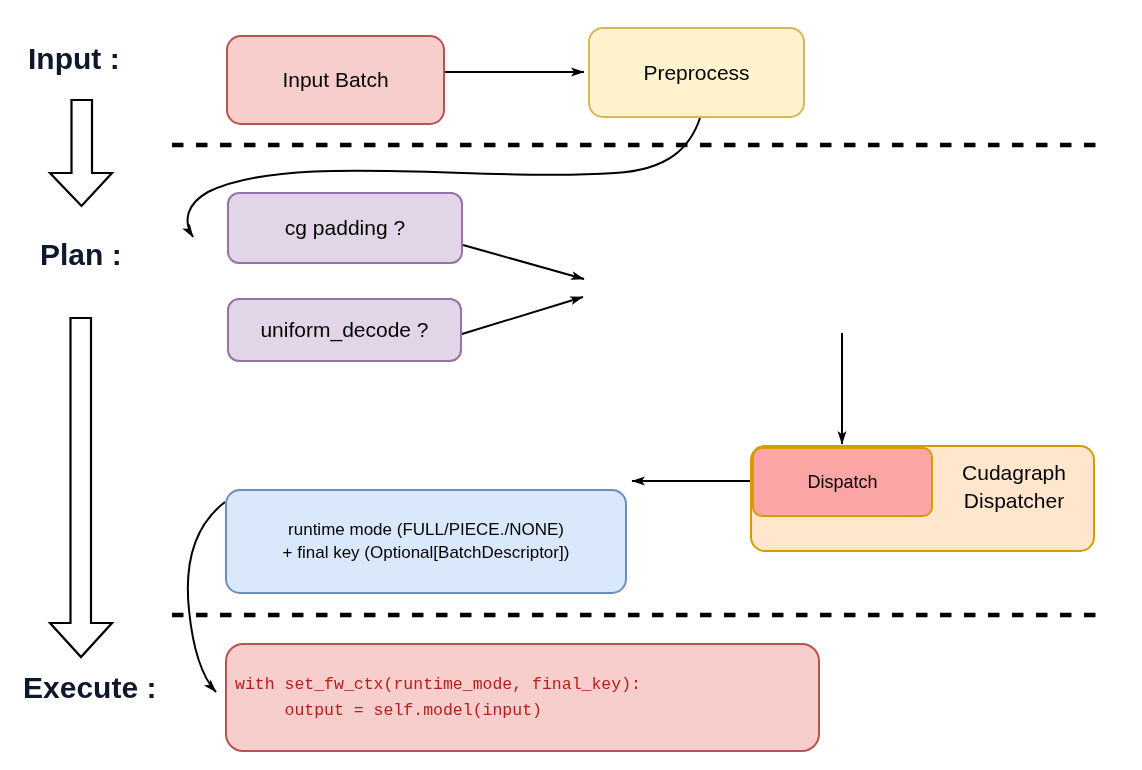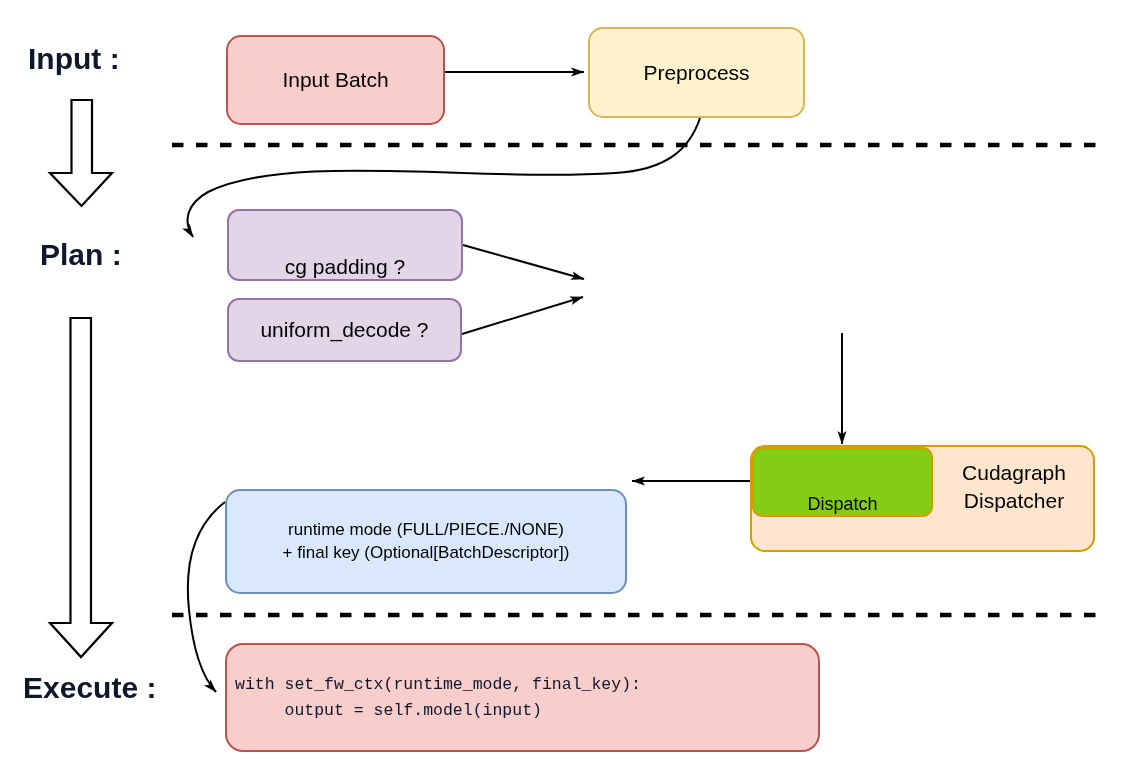--- a/index.html
+++ b/index.html
@@ -5,21 +5,21 @@
   html,body{margin:0;padding:0;background:#fff;}
   .canvas{position:relative;width:1142px;height:770px;background:#ffffff;overflow:hidden;
           font-family:"Liberation Sans",sans-serif;}
   .svg-layer{position:absolute;left:0;top:0;width:1142px;height:770px;z-index:1;}
   .section-label{position:absolute;font-weight:bold;font-size:30px;color:#0f172a;z-index:2;white-space:nowrap;}
   .box{position:absolute;z-index:2;display:flex;flex-direction:column;align-items:center;justify-content:center;
        box-sizing:border-box;border:2px solid;text-align:center;color:#000;}
   .box span{display:block;}
   #input-batch{left:226px;top:28px;width:219px;height:90px;border-radius:15px;font-size:21px;}
   #preprocess{left:588px;top:27px;width:217px;height:91px;border-radius:15px;font-size:21px;}
-  #cg-padding{left:227px;top:209px;width:236px;height:72px;border-radius:12px;font-size:21px;justify-content:flex-end;}
+  #cg-padding{left:227px;top:192px;width:236px;height:72px;border-radius:12px;font-size:21px;}
   #uniform-decode{left:227px;top:298px;width:235px;height:64px;border-radius:12px;font-size:21px;}
   #init-key{left:588px;top:227px;width:509px;height:106px;border-radius:20px;font-size:20px;line-height:1.4;}
   #cudagraph-outer{left:750px;top:445px;width:345px;height:107px;border-radius:15px;}
   #cudagraph-label{position:absolute;left:933px;top:445px;width:162px;height:84px;z-index:3;
        display:flex;flex-direction:column;align-items:center;justify-content:center;
        font-size:21px;line-height:1.35;color:#000;text-align:center;}
   #dispatch-inner{left:752px;top:447px;width:181px;height:70px;border-radius:10px;font-size:18px;z-index:3;}
   #runtime-box{left:225px;top:445px;width:402px;height:105px;border-radius:15px;font-size:17px;line-height:1.35;margin-top:44px;}
   #code-box{left:225px;top:643px;width:595px;height:109px;border-radius:18px;
        font-family:"Liberation Mono","DejaVu Sans Mono",monospace;font-size:16.5px;line-height:1.55;
@@ -75,27 +75,27 @@
   </div>
 
 
   <div class="box" id="cudagraph-outer" style="background-color: rgb(255, 230, 204); border-color: rgb(215, 155, 0);">
   </div>
   <div id="cudagraph-label">
     <span>Cudagraph</span>
     <span>Dispatcher</span>
   </div>
 
-  <div class="box" id="dispatch-inner" style="background-color: #84cc16; border-color: rgb(215, 155, 0); justify-content: flex-end;">
+  <div class="box" id="dispatch-inner" style="background-color: #fca5a5; border-color: rgb(215, 155, 0);">
     <span>Dispatch</span>
   </div>
 
   <div class="box" id="runtime-box" style="background-color: rgb(218, 232, 252); border-color: rgb(108, 142, 191);">
     <span>runtime mode (FULL/PIECE./NONE)</span>
     <span>+ final key (Optional[BatchDescriptor])</span>
   </div>
 
-  <div class="box" id="code-box" style="background-color: rgb(248, 206, 204); border-color: rgb(184, 84, 80); color: #0f172a;">
+  <div class="box" id="code-box" style="background-color: rgb(248, 206, 204); border-color: rgb(184, 84, 80); color: #b91c1c;">
     <span>with set_fw_ctx(runtime_mode, final_key):</span>
     <span>     output = self.model(input)</span>
   </div>
 
 </div>
 
 </body></html>

